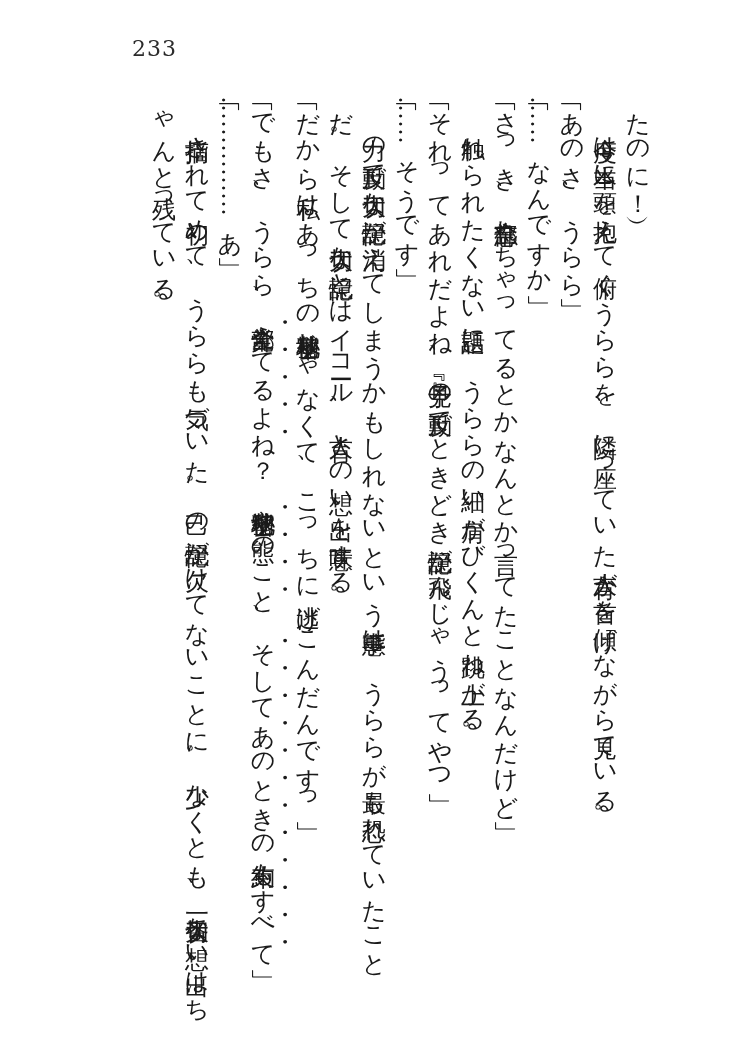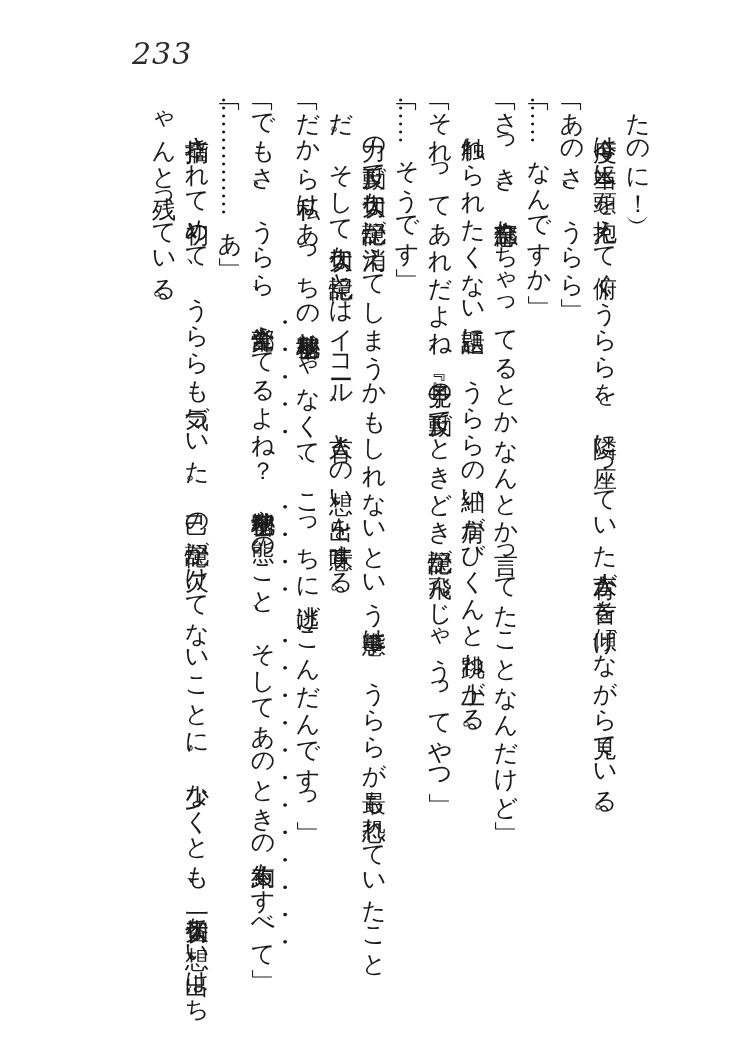--- a/index.html
+++ b/index.html
@@ -12,24 +12,23 @@
     width: 736px;
     height: 1037px;
     background: #ffffff;
     overflow: hidden;
     font-family: "DejaVu Serif", "Liberation Serif", serif;
   }
   .page-number {
     position: absolute;
     top: 36px;
     left: 132px;
-    font-size: 30px;
+    font-size: 22px;
     letter-spacing: 1px;
     color: #2b2b2b;
-    font-style: italic;
   }
   .text-block {
     position: absolute;
     top: 96px;
     right: 82px;
     height: 916px;
     writing-mode: vertical-rl;
     -webkit-writing-mode: vertical-rl;
     text-orientation: mixed;
     font-size: 24px;

